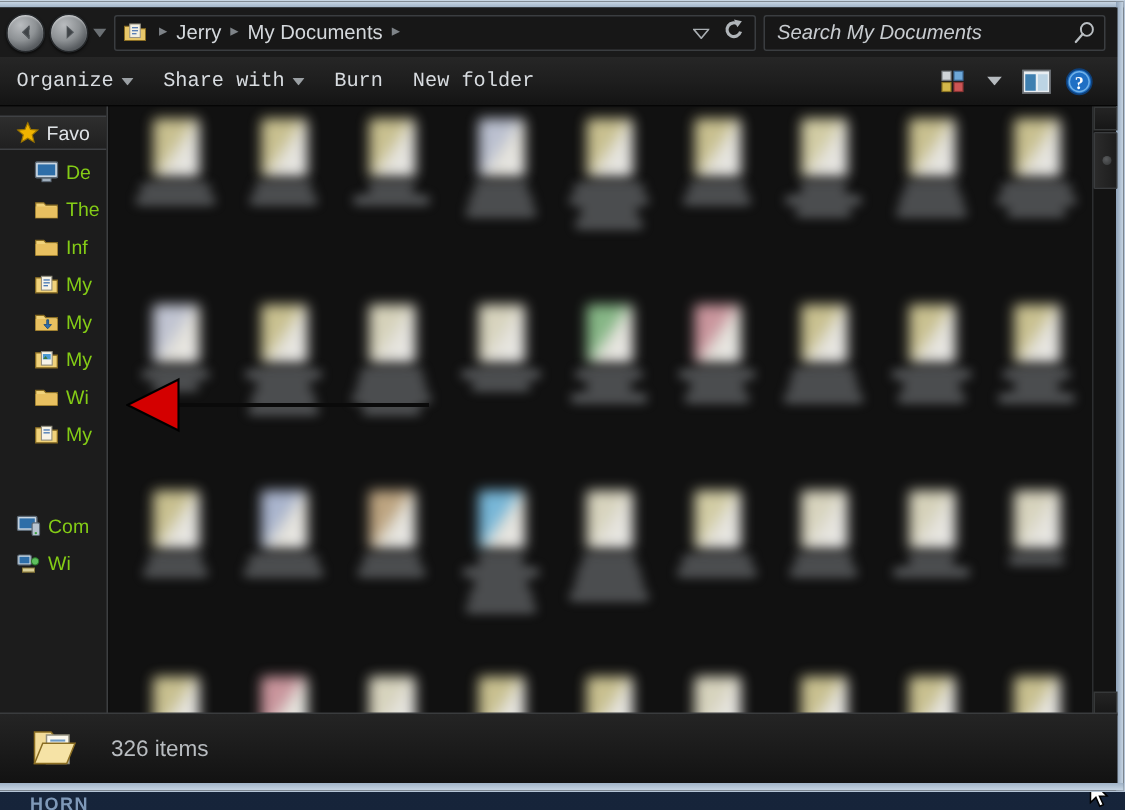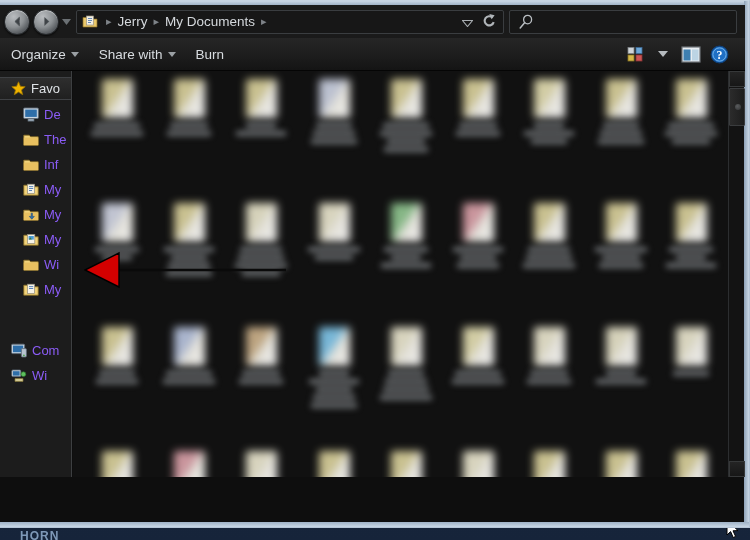--- a/index.html
+++ b/index.html
@@ -113,21 +113,21 @@
   #toolbar {
     position: absolute; left: 0; top: 37px;
     width: 745px; height: 33px;
     background: linear-gradient(180deg,#262626 0%, #1e1e1e 50%, #141414 100%);
     border-bottom: 1px solid #050505;
     display: flex; align-items: center;
   }
   .tb-item {
     color: #d8dce0; font-size: 13.5px;
     padding: 3px 9px; margin-left: 2px;
-    display: flex; align-items: center; white-space: nowrap;
+    display: flex; align-items: center; white-space: nowrap; font-family: Liberation Mono, monospace;
   }
   #toolbar-spacer { flex: 1 1 auto; }
   .tb-caret { margin-left: 5px; }
   .tb-icon-btn {
     width: 28px; height: 24px;
     display:flex; align-items:center; justify-content:center;
   }
 
   
   #sidebar {
@@ -146,21 +146,21 @@
     border-bottom: 1px solid #3f4144;
   }
   .side-item {
     display: flex; align-items: center;
     height: 25px;
     padding-left: 23px;
     white-space: nowrap;
   }
   .side-item.indent0 { padding-left: 11px; }
   .side-label {
-    color: #8b5cf6; font-size: 13px;
+    color: #84cc16; font-size: 13px;
     margin-left: 5px; white-space: nowrap;
   }
   .side-label.fav { color: #dfe3e7; }
   .side-gap { height: 18px; }
 
   
   #content {
     position: absolute; left: 73px; top: 70px;
     width: 656px; height: 406px;
     background: #111111;
@@ -302,20 +302,21 @@
       </span>
       <span id="refresh-button">
         <svg width="17" height="16" viewBox="0 0 17 16">
           <path d="M12.5 5.5 a4.6 4.6 0 1 0 1.2 4.6" fill="none" stroke="#b0b5b9" stroke-width="2.1"></path>
           <polygon points="9.3,2.0 14.6,3.2 11.6,7.2" fill="#b0b5b9"></polygon>
         </svg>
       </span>
     </div>
 
     <div id="search-box">
+      <span id="search-input-text">Search My Documents</span>
       <svg width="16" height="16" viewBox="0 0 16 16">
         <ellipse cx="9.6" cy="5.6" rx="4.0" ry="4.3" fill="none" stroke="#b9bec2" stroke-width="1.3"></ellipse>
         <path d="M6.8 8.6 L2.2 14.0" stroke="#b9bec2" stroke-width="1.5" stroke-linecap="round"></path>
       </svg>
     </div>
   </div>
 
   <div id="toolbar">
 
     <div class="tb-item">
@@ -330,20 +331,23 @@
       <span>Share with</span>
       <svg class="tb-caret" width="8" height="5" viewBox="0 0 8 5">
         <polygon points="0,0 8,0 4,5" fill="#9ba0a4"></polygon>
       </svg>
     </div>
 
     <div class="tb-item">
       <span>Burn</span>
     </div>
 
+    <div class="tb-item">
+      <span>New folder</span>
+    </div>
 
     <div id="toolbar-spacer"></div>
 
     <div class="tb-icon-btn">
       <svg width="17" height="16" viewBox="0 0 17 16">
         <rect x="1" y="1.5" width="6" height="6" fill="#cfd4d8" stroke="#7d8286" stroke-width=".8"></rect>
         <rect x="9" y="1.5" width="6" height="6" fill="#6ea8d8" stroke="#3c6a96" stroke-width=".8"></rect>
         <rect x="1" y="9" width="6" height="6" fill="#d4b84a" stroke="#8b7522" stroke-width=".8"></rect>
         <rect x="9" y="9" width="6" height="6" fill="#cc5555" stroke="#8a3434" stroke-width=".8"></rect>
       </svg>
@@ -717,19 +721,31 @@
     </div>
 
   <div id="scrollbar">
     <div class="sb-btn" id="sb-up"></div>
     <div id="sb-thumb">
       <div id="sb-thumb-grip"></div>
     </div>
     <div class="sb-btn" id="sb-down"></div>
   </div>
 
+  <div id="statusbar">
+    <svg id="status-folder-icon" width="34" height="34" viewBox="0 0 34 34">
+      <path d="M3 6 h11 l2.6 3.2 H24 V27 H3 Z" fill="#f2dc9a" stroke="#8a6d22" stroke-width="1"></path>
+      <rect x="11" y="8" width="15" height="19" fill="#fbf8ec" stroke="#93907f" stroke-width="1"></rect>
+      <rect x="13.5" y="11" width="10" height="1.4" fill="#6d9ac6"></rect>
+      <rect x="13.5" y="14" width="10" height="1.4" fill="#6d9ac6"></rect>
+      <path d="M13.5 17 h10 v7 h-10 z" fill="#9fc4e0"></path>
+      <polygon points="14,23.5 17.5,18.8 20,23.5" fill="#3e7a3e"></polygon>
+      <path d="M3 27 L8.5 13.5 H30 L24.5 27 Z" fill="#f6e3a6" stroke="#8a6d22" stroke-width="1"></path>
+    </svg>
+    <span id="status-text">326 items</span>
+  </div>
 
   <svg id="annotation-arrow" viewBox="0 0 205 39">
     <line x1="33" y1="20" x2="202" y2="20" stroke="#0a0a0a" stroke-width="2.6"></line>
     <polygon points="1,20 35,3 35,37" fill="#d40000" stroke="#000000" stroke-width="1.4"></polygon>
   </svg>
 
 </div>
 
 </body></html>

